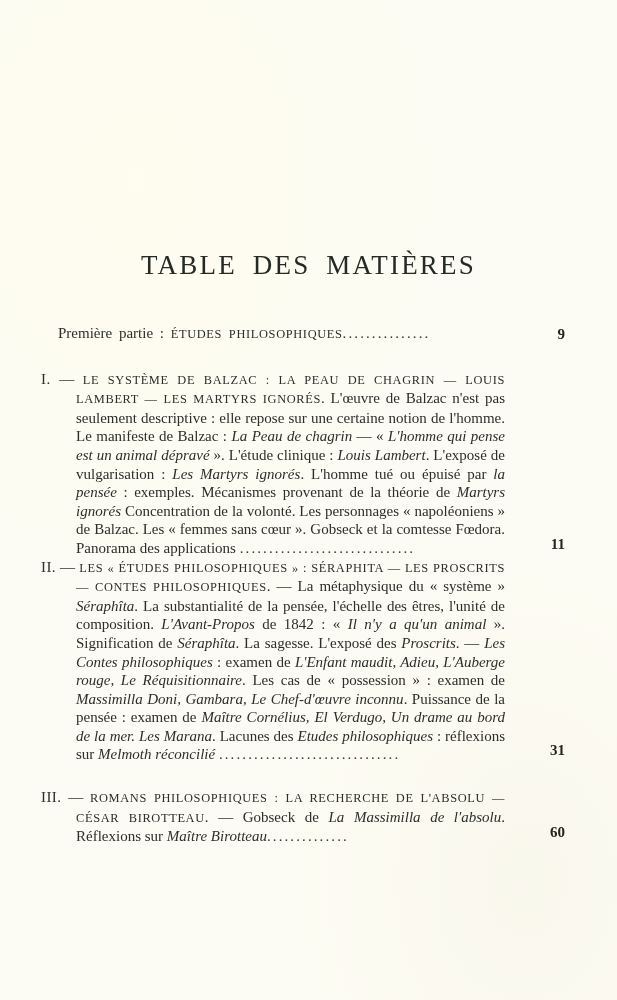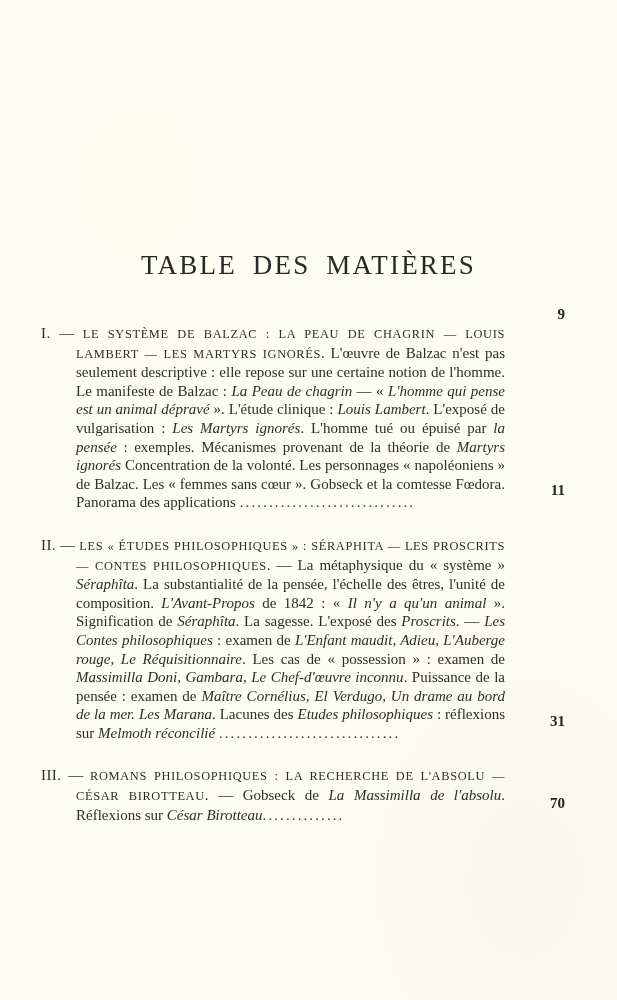--- a/index.html
+++ b/index.html
@@ -84,22 +84,22 @@
     word-spacing: 3px;
   }
 
   
   .chapter-row {
     padding-left: 76px;
   }
   .chapter-row .entry-text {
     text-indent: -35px;
   }
-  .chapter-row.gap-1 { margin-top: 20px; }
-  .chapter-row.gap-2 { margin-top: 24px; }
+  .chapter-row.gap-1 { margin-top: 26px; }
+  .chapter-row.gap-2 { }
   .chapter-row.gap-3 { margin-top: 24px; }
 
   .num {
     font-size: 15px;
     letter-spacing: 0.4px;
   }
 
   
   .sc {
     font-size: 12.4px;
@@ -112,21 +112,21 @@
   }
 
   .leader {
     letter-spacing: 2.1px;
     color: #3a3d3a;
   }
 
   .page-num {
     position: absolute;
     right: 52px;
-    bottom: 12px;
+    bottom: 4px;
     width: 34px;
     text-align: right;
     font-size: 15px;
     font-weight: bold;
     color: #23261f;
     line-height: 18.6px;
   }
 
   .part-row .page-num { bottom: 0; }
 </style>
@@ -136,33 +136,34 @@
 <div class="page">
   <div class="paper-tint"></div>
 
   <div class="content">
 
     <h1 class="doc-title">TABLE  DES  MATIÈRES</h1>
 
     <ul class="toc">
 
       <li class="toc-row part-row">
+        <span class="entry-text"><span>Première  partie :  </span><span class="sc">ÉTUDES PHILOSOPHIQUES</span><span class="leader">...............</span></span>
         <span class="page-num">9</span>
       </li>
 
       <li class="toc-row chapter-row gap-1">
         <span class="entry-text"><span class="num">I.</span><span> — </span><span class="sc">LE SYSTÈME DE BALZAC : LA PEAU DE CHAGRIN — LOUIS LAMBERT — LES MARTYRS IGNORÉS</span><span>. L'œuvre de Balzac n'est pas seulement descriptive : elle repose sur une certaine notion de l'homme. Le manifeste de Balzac : </span><span class="it">La Peau de chagrin</span><span> — « </span><span class="it">L'homme qui pense est un animal dépravé</span><span> ». L'étude clinique : </span><span class="it">Louis Lambert</span><span>. L'exposé de vulgarisation : </span><span class="it">Les Martyrs ignorés</span><span>. L'homme tué ou épuisé par </span><span class="it">la pensée</span><span> : exemples. Mécanismes provenant de la théorie de </span><span class="it">Martyrs ignorés</span><span> Concentration de la volonté. Les personnages « napoléoniens » de Balzac. Les « femmes sans cœur ». Gobseck et la comtesse Fœdora. Panorama des applications </span><span class="leader">..............................</span></span>
         <span class="page-num">11</span>
       </li>
 
       <li class="toc-row chapter-row gap-2">
         <span class="entry-text"><span class="num">II.</span><span> — </span><span class="sc">LES « ÉTUDES PHILOSOPHIQUES » : SÉRAPHITA — LES PROSCRITS — CONTES PHILOSOPHIQUES</span><span>. — La métaphysique du « système » </span><span class="it">Séraphîta</span><span>. La substantialité de la pensée, l'échelle des êtres, l'unité de composition. </span><span class="it">L'Avant-Propos</span><span> de 1842 : « </span><span class="it">Il n'y a qu'un animal</span><span> ». Signification de </span><span class="it">Séraphîta</span><span>. La sagesse. L'exposé des </span><span class="it">Proscrits</span><span>. — </span><span class="it">Les Contes philosophiques</span><span> : examen de </span><span class="it">L'Enfant maudit, Adieu, L'Auberge rouge, Le Réquisitionnaire</span><span>. Les cas de « possession » : examen de </span><span class="it">Massimilla Doni, Gambara, Le Chef-d'œuvre inconnu</span><span>. Puissance de la pensée : examen de </span><span class="it">Maître Cornélius, El Verdugo, Un drame au bord de la mer. Les Marana</span><span>. Lacunes des </span><span class="it">Etudes philosophiques</span><span> : réflexions sur </span><span class="it">Melmoth réconcilié</span><span> </span><span class="leader">...............................</span></span>
         <span class="page-num">31</span>
       </li>
 
       <li class="toc-row chapter-row gap-3">
-        <span class="entry-text"><span class="num">III.</span><span> — </span><span class="sc">ROMANS PHILOSOPHIQUES : LA RECHERCHE DE L'ABSOLU — CÉSAR BIROTTEAU</span><span>. — Gobseck de </span><span class="it">La Massimilla de l'absolu</span><span>. Réflexions sur </span><span class="it">César Birotteau</span><span class="leader">..............</span></span>
-        <span class="page-num">70</span>
+        <span class="entry-text"><span class="num">III.</span><span> — </span><span class="sc">ROMANS PHILOSOPHIQUES : LA RECHERCHE DE L'ABSOLU — CÉSAR BIROTTEAU</span><span>. — Gobseck de </span><span class="it">La Massimilla de l'absolu</span><span>. Réflexions sur </span><span class="it">Maître Birotteau</span><span class="leader">..............</span></span>
+        <span class="page-num">60</span>
       </li>
 
     </ul>
   </div>
 </div>
 
 </body></html>

